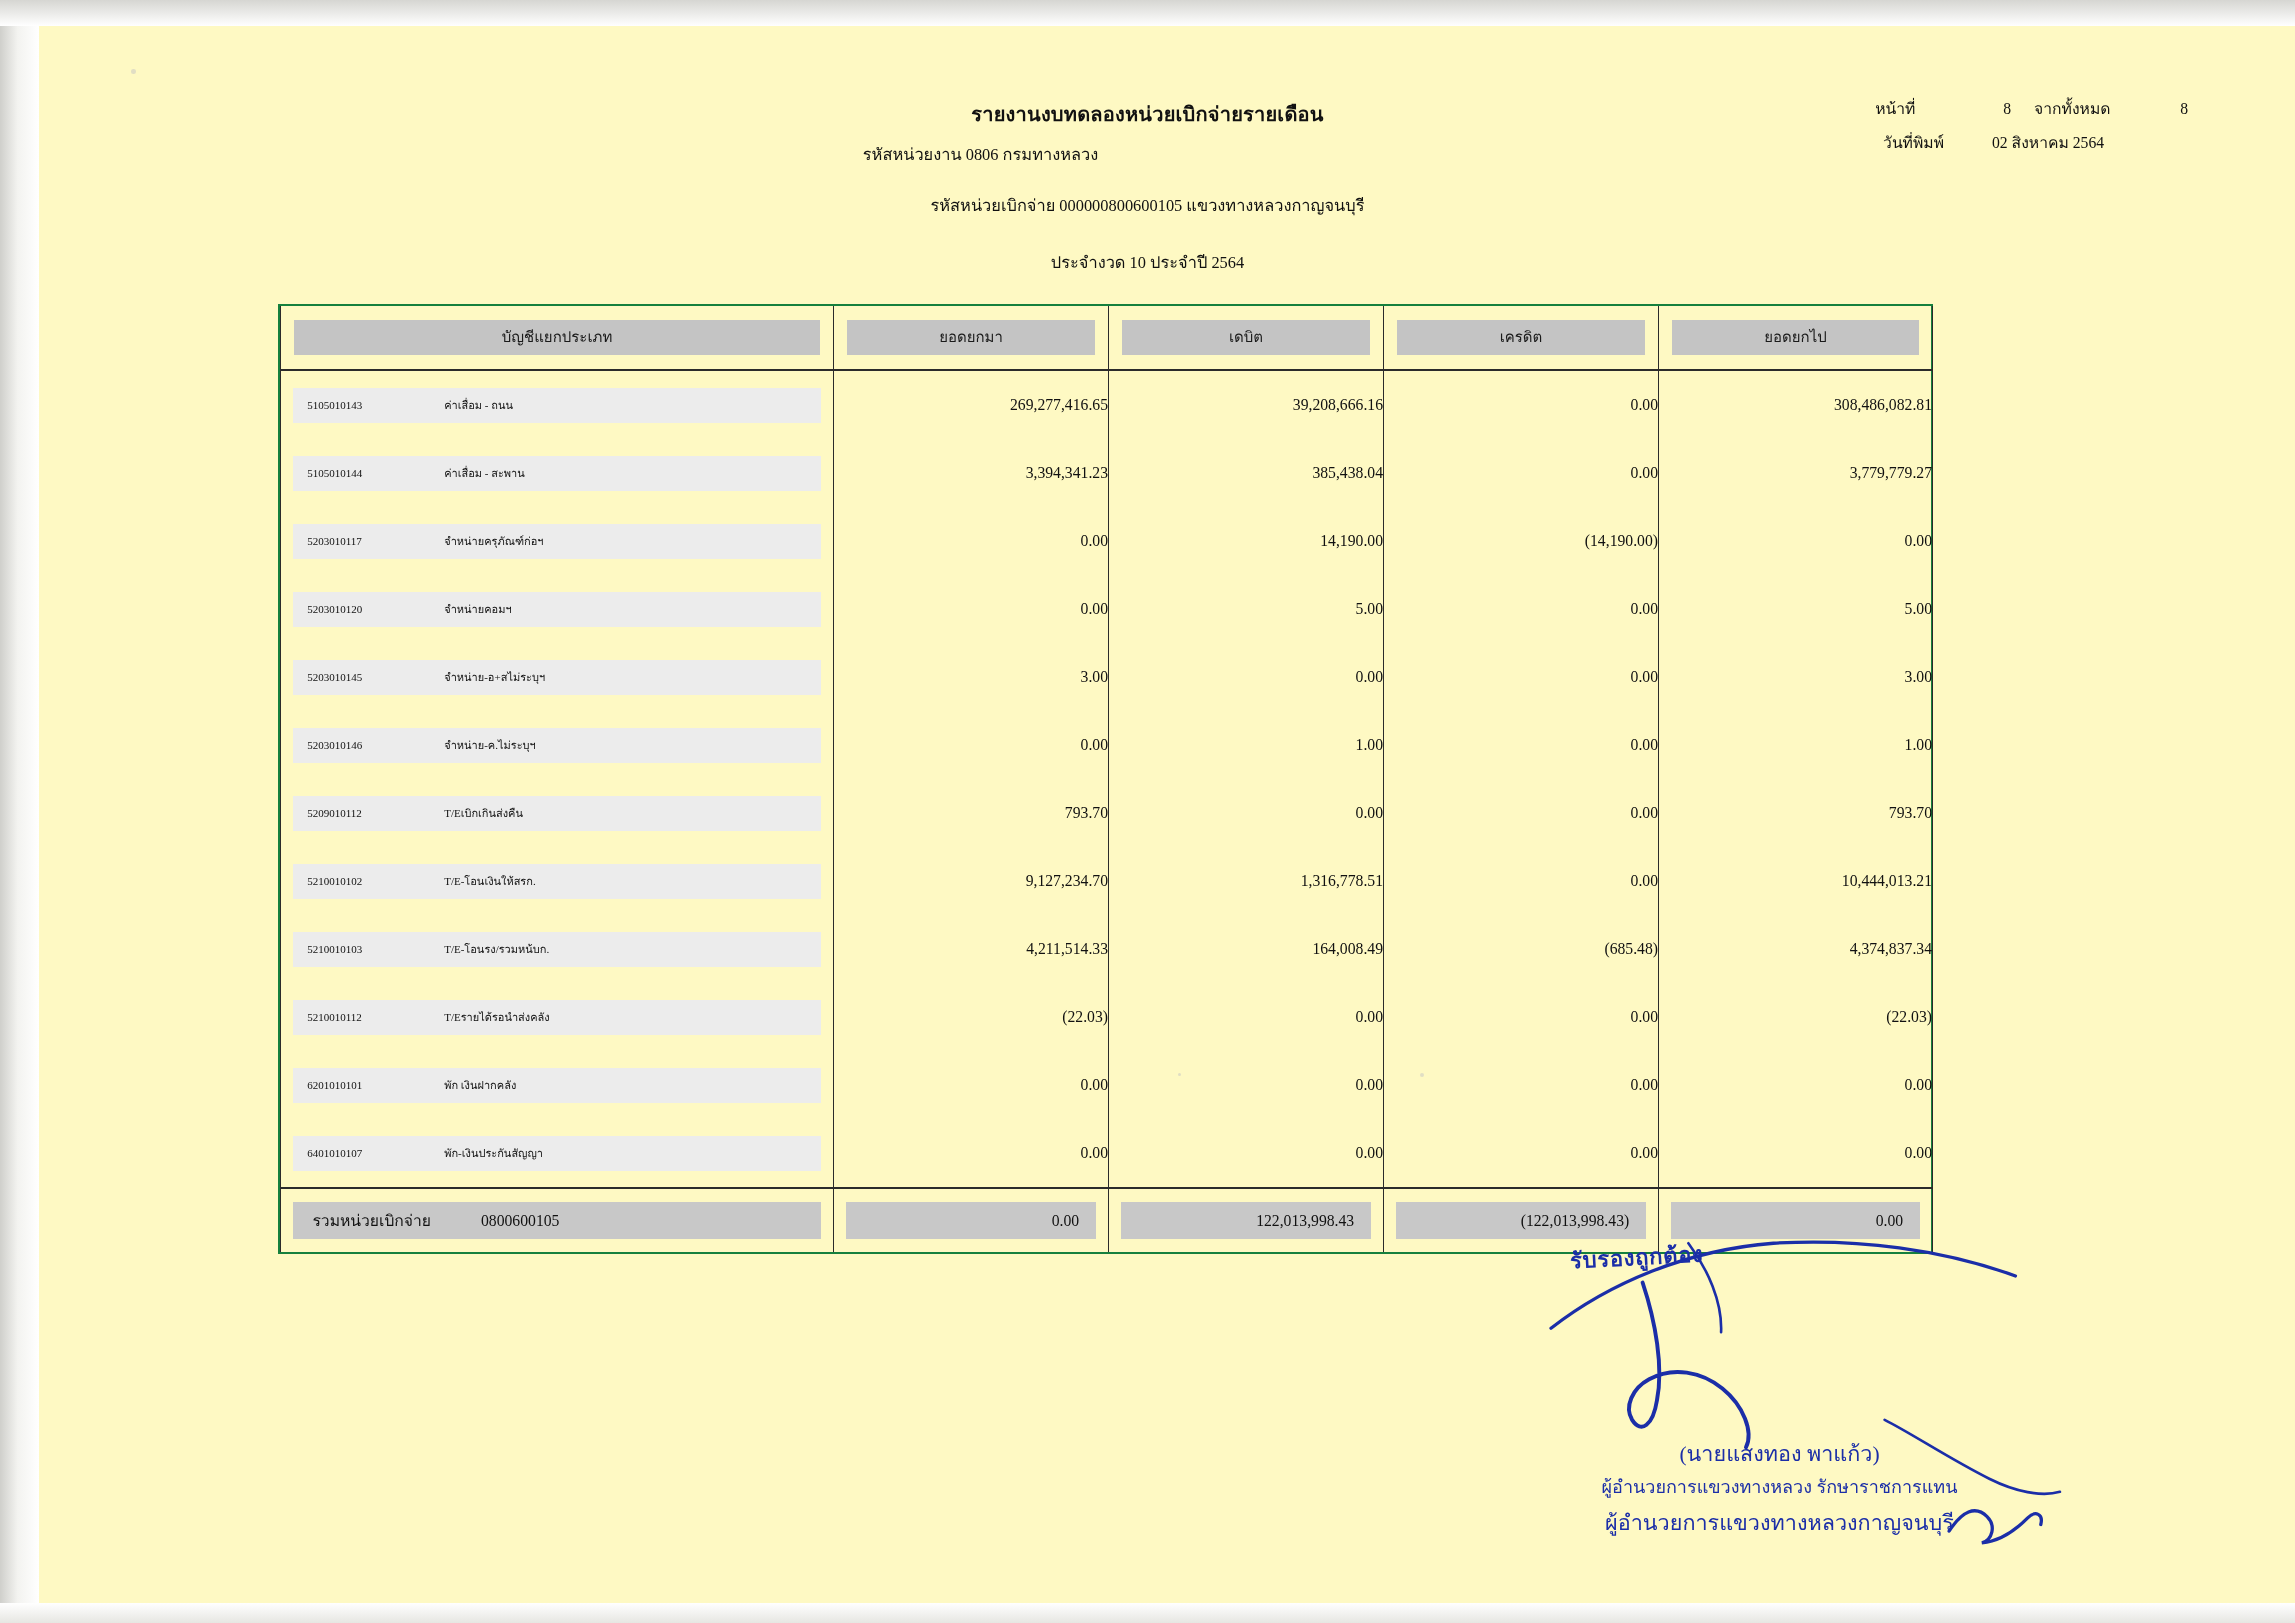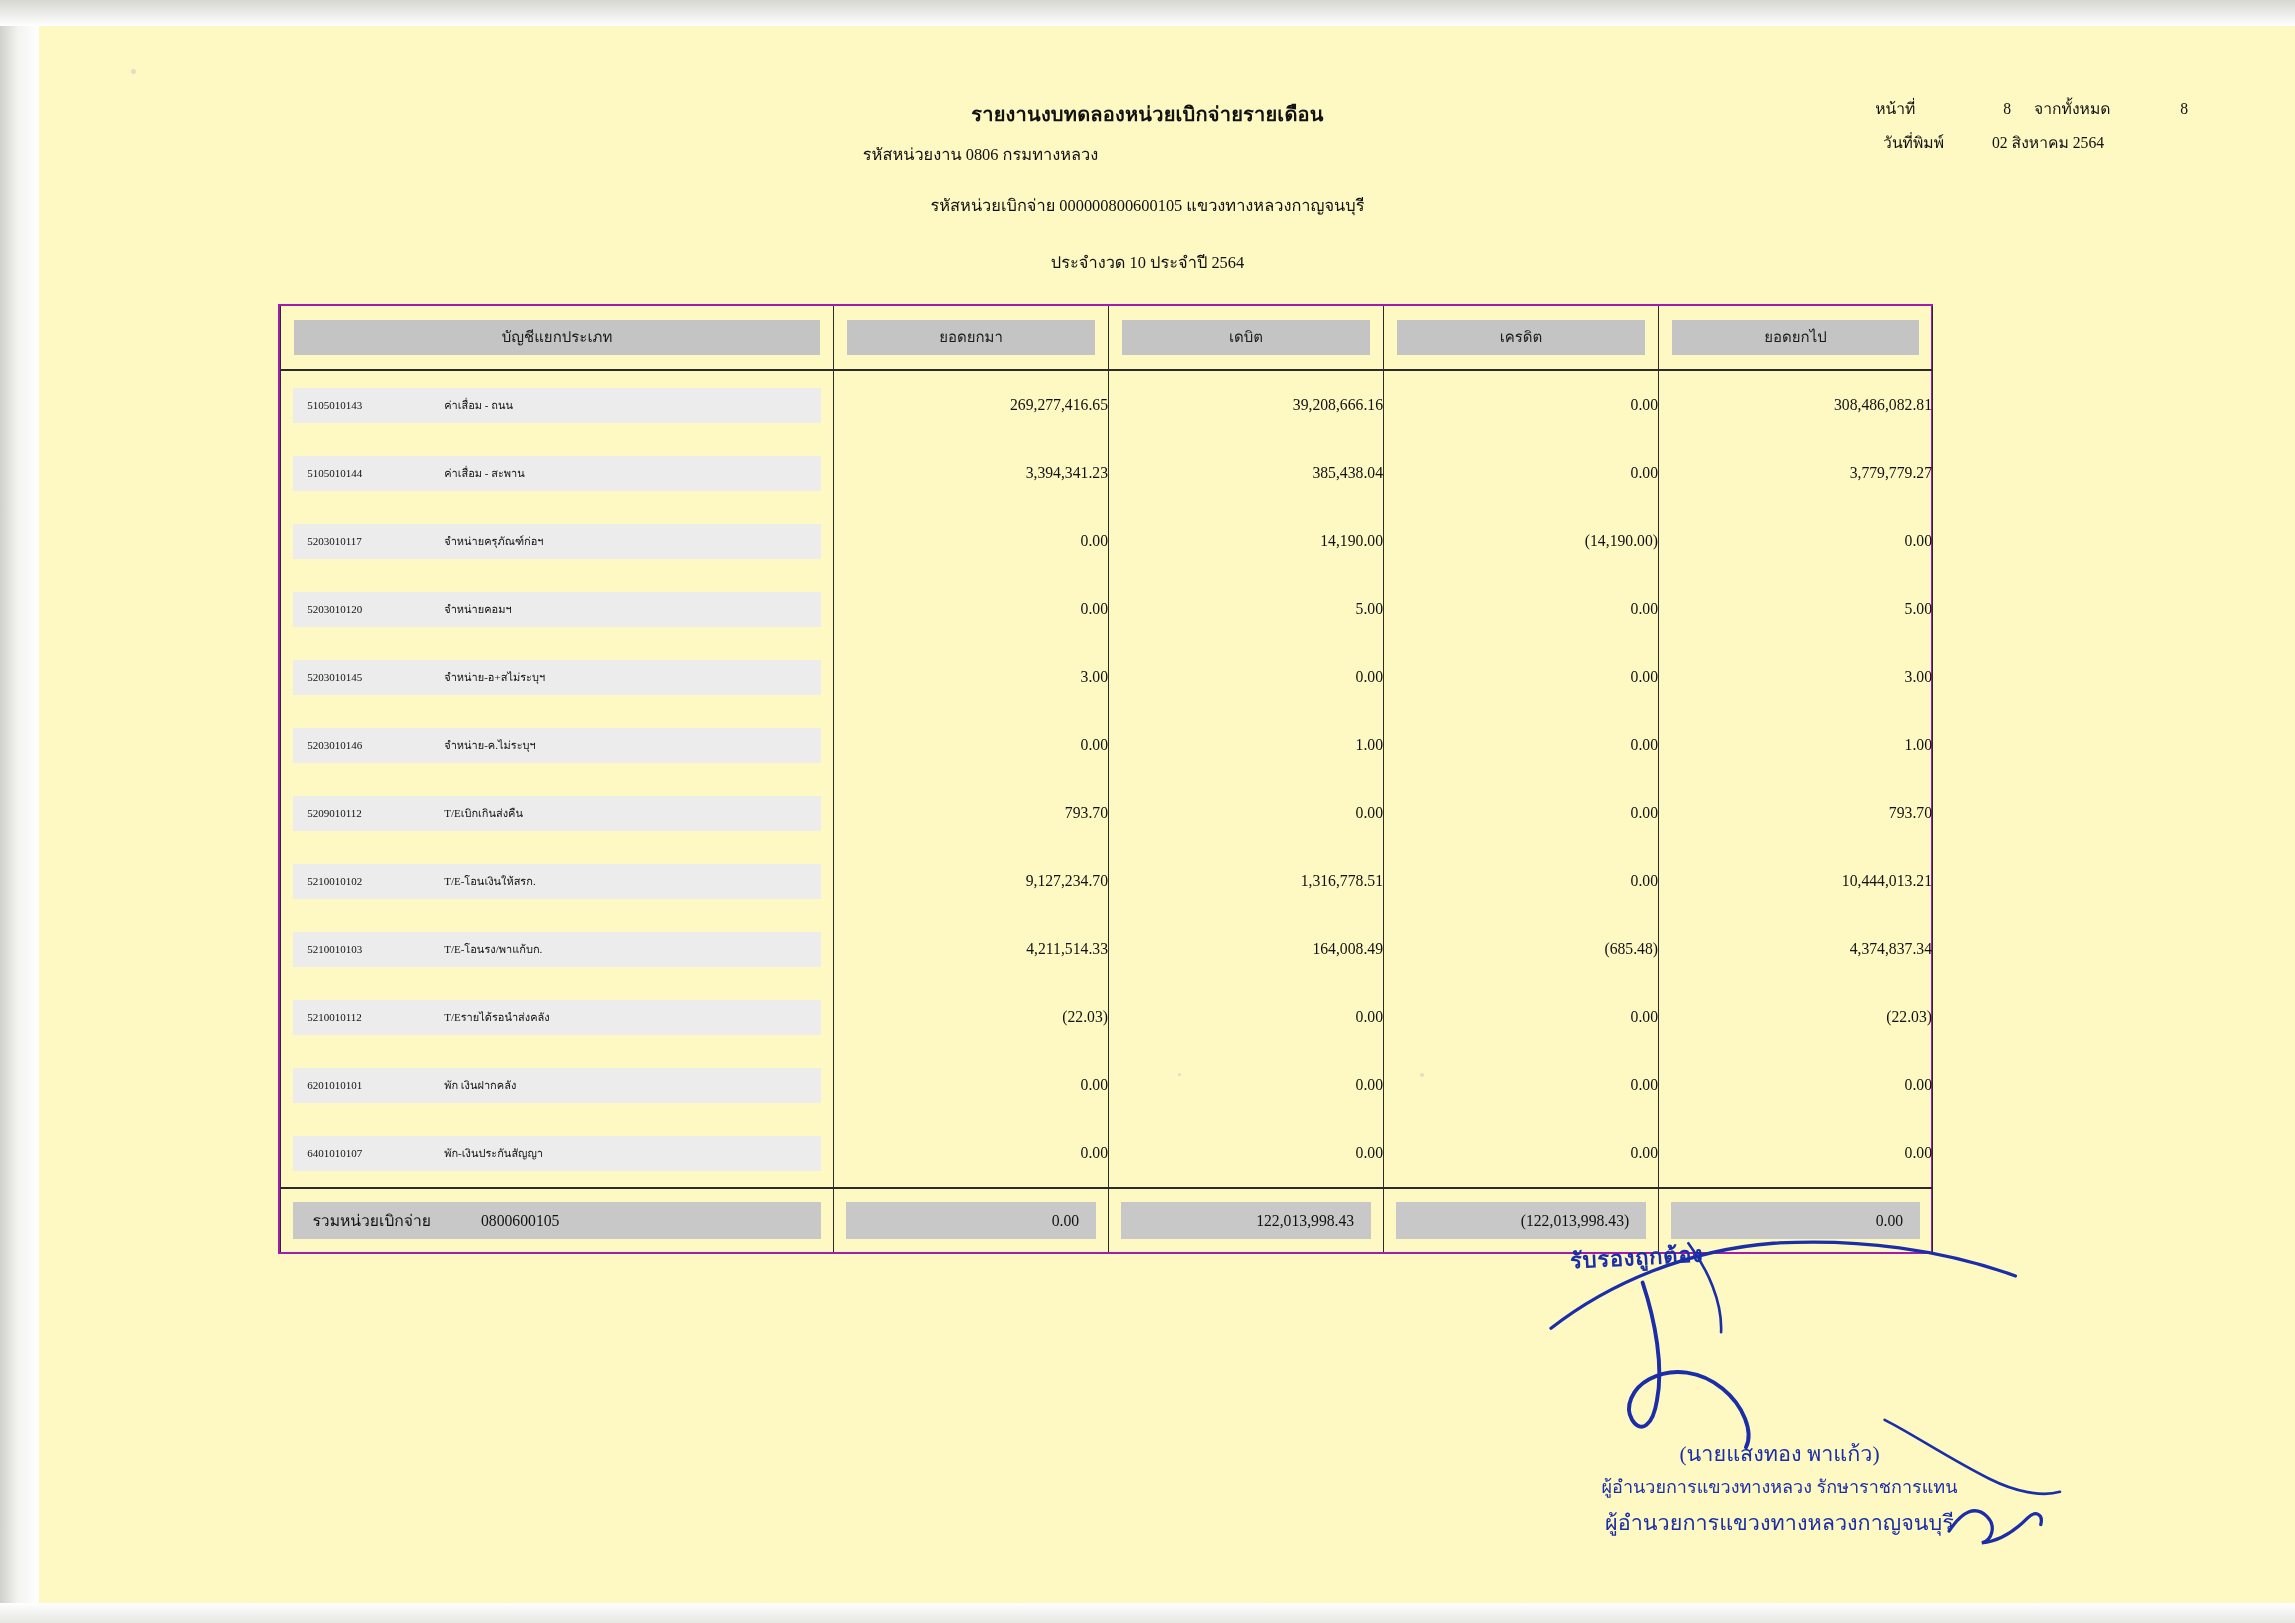--- a/index.html
+++ b/index.html
@@ -94,21 +94,21 @@
   .meta .v2 { display: inline-block; width: 111px; text-align: left; }
   .meta .v3 { display: inline-block; width: 39px; text-align: right; }
   .meta .vdate { display: inline-block; width: 196px; text-align: left; }
 
   
   .table-wrap {
     position: absolute;
     left: 278px;
     top: 304px;
     width: 1655px;
-    border: 2px solid #a21caf;
+    border: 2px solid #15803d;
     box-sizing: border-box;
   }
   table.tbl {
     border-collapse: collapse;
     width: 100%;
     table-layout: fixed;
   }
   table.tbl td, table.tbl th {
     border-left: 1.3px solid #2b2b2b;
     border-right: 1.3px solid #2b2b2b;
@@ -343,21 +343,21 @@
             <td>
               <div class="acct-cell"><span class="acct-code">5210010102</span><span>T/E-โอนเงินให้สรก.</span></div>
             </td>
             <td class="num-cell">9,127,234.70</td>
             <td class="num-cell">1,316,778.51</td>
             <td class="num-cell">0.00</td>
             <td class="num-cell">10,444,013.21</td>
           </tr>
           <tr class="data-row">
             <td>
-              <div class="acct-cell"><span class="acct-code">5210010103</span><span>T/E-โอนรง/พาแก้บก.</span></div>
+              <div class="acct-cell"><span class="acct-code">5210010103</span><span>T/E-โอนรง/รวมหน้บก.</span></div>
             </td>
             <td class="num-cell">4,211,514.33</td>
             <td class="num-cell">164,008.49</td>
             <td class="num-cell">(685.48)</td>
             <td class="num-cell">4,374,837.34</td>
           </tr>
           <tr class="data-row">
             <td>
               <div class="acct-cell"><span class="acct-code">5210010112</span><span>T/Eรายได้รอนำส่งคลัง</span></div>
             </td>

